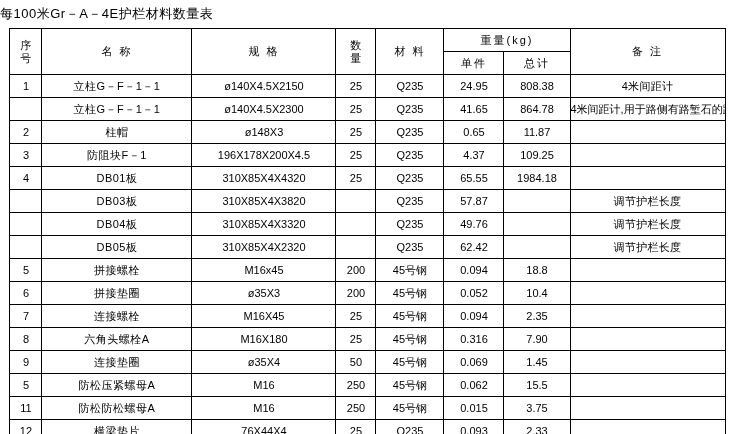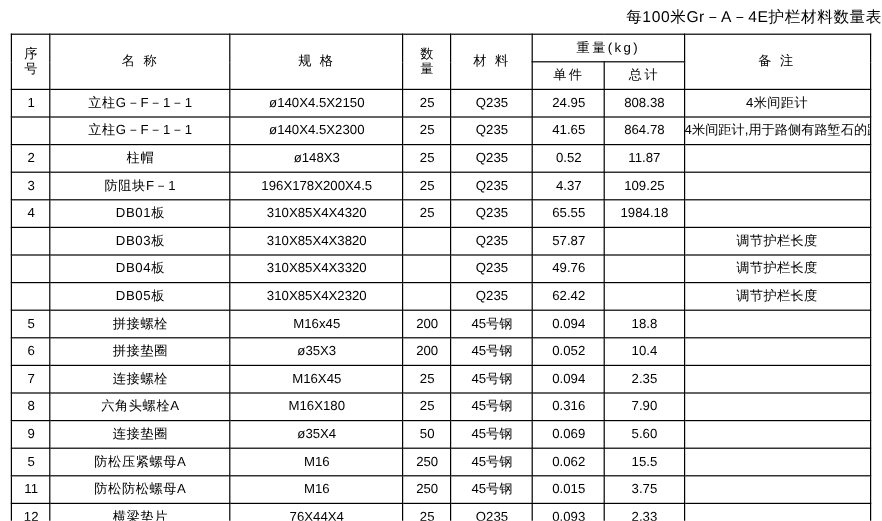--- a/index.html
+++ b/index.html
@@ -14,28 +14,27 @@
     color: #000000;
     overflow: hidden;
   }
   .page {
     position: relative;
     width: 735px;
     height: 434px;
     box-sizing: border-box;
   }
   .doc-title {
-    text-align: right;
+    text-align: left;
     font-size: 13px;
     font-weight: normal;
     letter-spacing: 0.5px;
     padding-top: 5px;
     padding-bottom: 5px;
     color: #000;
-    padding-left: 48px;
   }
   table.mat {
     border-collapse: collapse;
     width: 715px;
     margin: 0 auto;
     table-layout: fixed;
   }
   table.mat th, table.mat td {
     border: 1px solid #000000;
     font-size: 11px;
@@ -138,21 +137,21 @@
           <td>41.65</td>
           <td>864.78</td>
           <td class="note-cell small">4米间距计,用于路侧有路堑石的路段</td>
         </tr>
         <tr>
           <td>2</td>
           <td class="c-name">柱帽</td>
           <td>ø148X3</td>
           <td>25</td>
           <td>Q235</td>
-          <td>0.52</td>
+          <td>0.65</td>
           <td>11.87</td>
           <td class="note-cell"></td>
         </tr>
         <tr>
           <td>3</td>
           <td class="c-name">防阻块F－1</td>
           <td>196X178X200X4.5</td>
           <td>25</td>
           <td>Q235</td>
           <td>4.37</td>
@@ -239,21 +238,21 @@
           <td>7.90</td>
           <td class="note-cell"></td>
         </tr>
         <tr>
           <td>9</td>
           <td class="c-name">连接垫圈</td>
           <td>ø35X4</td>
           <td>50</td>
           <td>45号钢</td>
           <td>0.069</td>
-          <td>5.60</td>
+          <td>1.45</td>
           <td class="note-cell"></td>
         </tr>
         <tr>
           <td>5</td>
           <td class="c-name">防松压紧螺母A</td>
           <td>M16</td>
           <td>250</td>
           <td>45号钢</td>
           <td>0.062</td>
           <td>15.5</td>

